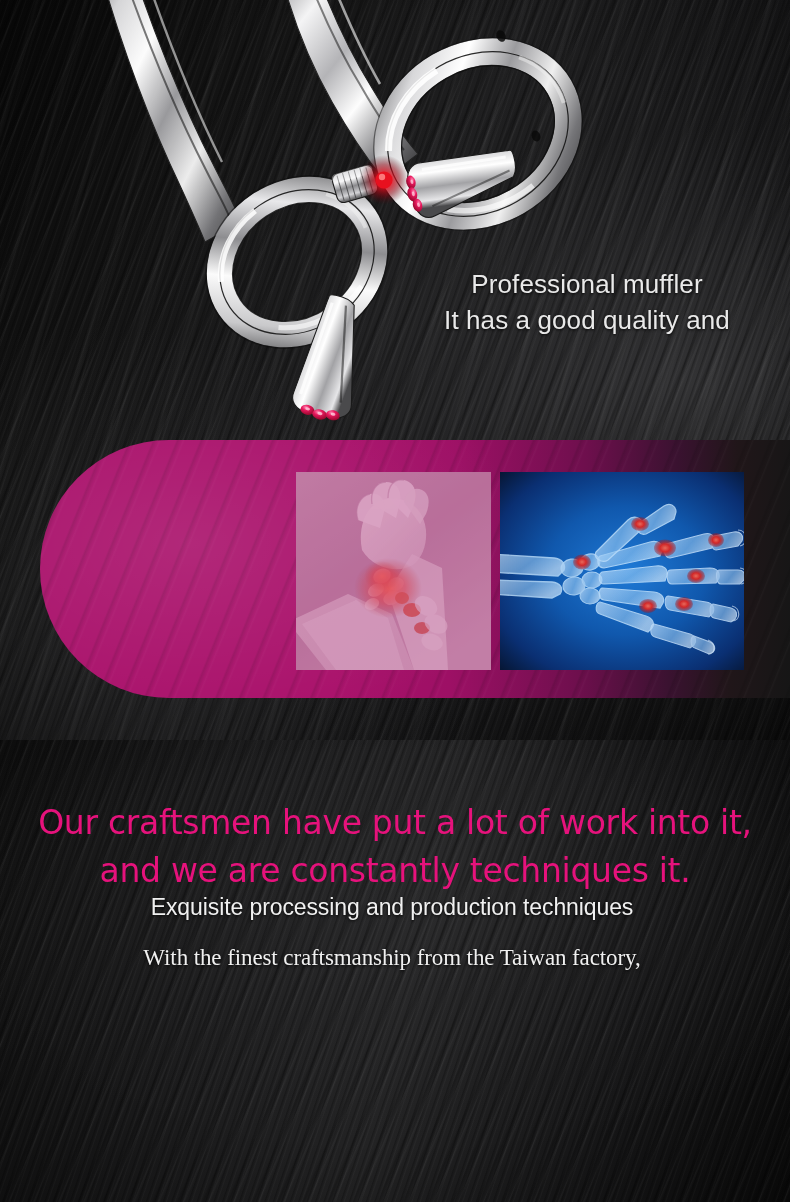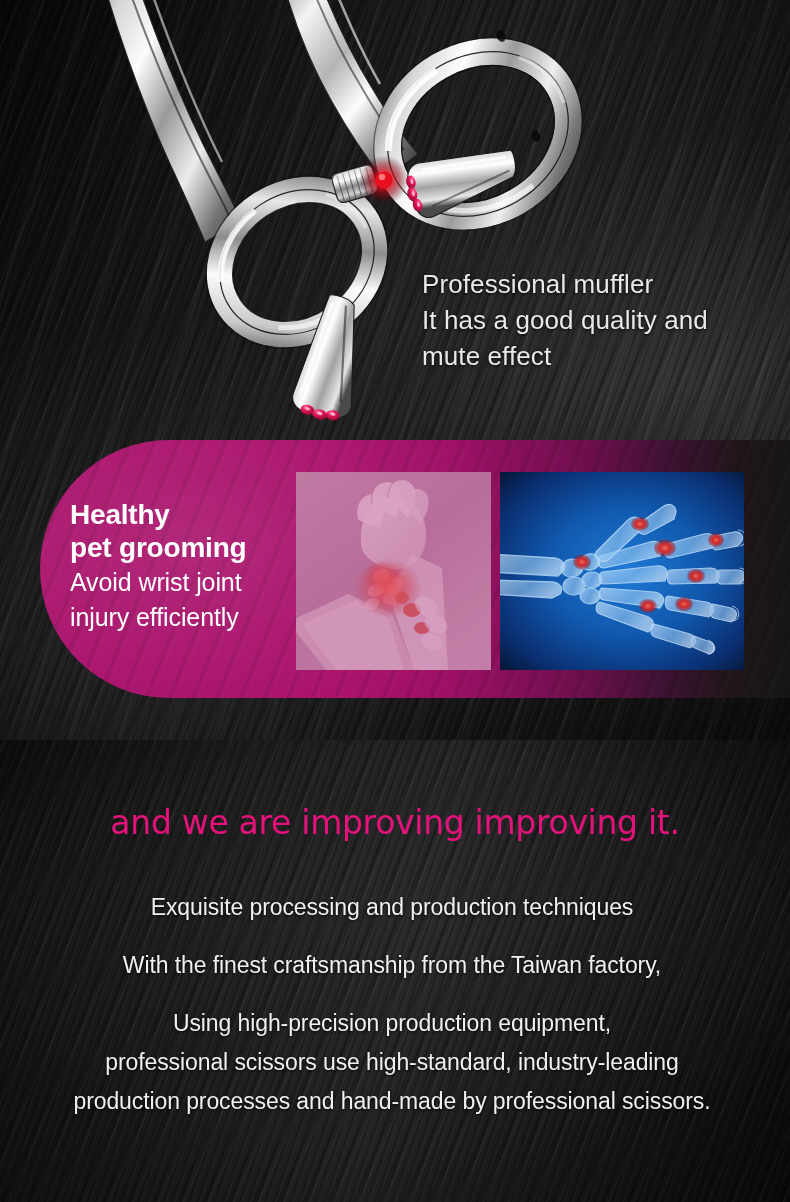--- a/index.html
+++ b/index.html
@@ -82,21 +82,21 @@
     position: absolute;
     left: 422px; top: 266px;
     width: 330px;
     color: #e9e9e9;
     font-size: 26px;
     line-height: 36px;
     font-weight: 400;
     letter-spacing: .1px;
     text-shadow: 0 1px 3px rgba(0,0,0,.85);
   }
-  #muffler-caption div { white-space: nowrap; }
+  #muffler-caption div { white-space: nowrap; text-align: center; }
 
   
   #health-band {
     position: absolute;
     left: 40px; top: 440px;
     width: 750px; height: 258px;
     border-radius: 129px 0 0 129px;
     background: linear-gradient(92deg,
         #a9106a 0%,
         #a9106a 40%,
@@ -191,21 +191,21 @@
     width: 784px;
     text-align: center;
     color: #f0f0f0;
     font-size: 23px;
     font-weight: 400;
     line-height: 39px;
     letter-spacing: -.1px;
     text-shadow: 0 1px 3px rgba(0,0,0,.8);
   }
   #body-copy .para { margin: 0; }
-  #body-copy .para + .para { margin-top: 19px; }
+  #body-copy .para + .para { margin-top: 11px; font-family: Liberation Serif, serif; }
   #body-copy .para div { white-space: nowrap; }
 </style>
 </head>
 <body>
 
 <div id="page">
 
   <section id="panel-hero">
     <div class="brush a"></div>
     <div class="brush b"></div>
@@ -353,32 +353,25 @@
 
         <circle cx="384" cy="186" r="25" fill="url(#jewelGlow)" opacity=".95"></circle>
         <circle cx="384" cy="186" r="8.6" fill="#e8101f"></circle>
         <circle cx="382" cy="183" r="3.2" fill="#ff8a8a" opacity=".85"></circle>
       </g>
     </svg>
 
     <div id="muffler-caption">
       <div>Professional muffler</div>
       <div>It has a good quality and</div>
-      <div>mute effect</div>
     </div>
 
     <div id="health-band">
       <div class="band-sheen"></div>
 
-      <div id="health-copy">
-        <div class="hl-strong">Healthy</div>
-        <div class="hl-strong">pet grooming</div>
-        <div class="hl-light">Avoid wrist joint</div>
-        <div class="hl-light">injury efficiently</div>
-      </div>
 
       <div class="inset" id="inset-wrist">
         <svg viewBox="0 0 195 198" preserveAspectRatio="xMidYMid slice">
           <defs>
             <linearGradient id="wristBg" x1="0" y1="0" x2="0.7" y2="1">
               <stop offset="0" stop-color="#c194ae"></stop>
               <stop offset="0.5" stop-color="#b5809f"></stop>
               <stop offset="1" stop-color="#c49ab2"></stop>
             </linearGradient>
             <radialGradient id="inflame" cx="0.5" cy="0.5" r="0.5">
@@ -526,31 +519,27 @@
       </div>
     </div>
   </section>
 
   <section id="panel-copy">
     <div class="brush a"></div>
     <div class="brush b"></div>
     <div class="vig"></div>
 
     <h2 id="headline">
-      <div>and we are improving improving it.</div>
+      <div>Our craftsmen have put a lot of work into it,</div>
+      <div>and we are constantly techniques it.</div>
     </h2>
 
     <div id="body-copy">
       <div class="para">
         <div>Exquisite processing and production techniques</div>
       </div>
       <div class="para">
         <div>With the finest craftsmanship from the Taiwan factory,</div>
       </div>
-      <div class="para">
-        <div>Using high-precision production equipment,</div>
-        <div>professional scissors use high-standard, industry-leading</div>
-        <div>production processes and hand-made by professional scissors.</div>
-      </div>
     </div>
   </section>
 
 </div>
 
 </body></html>

